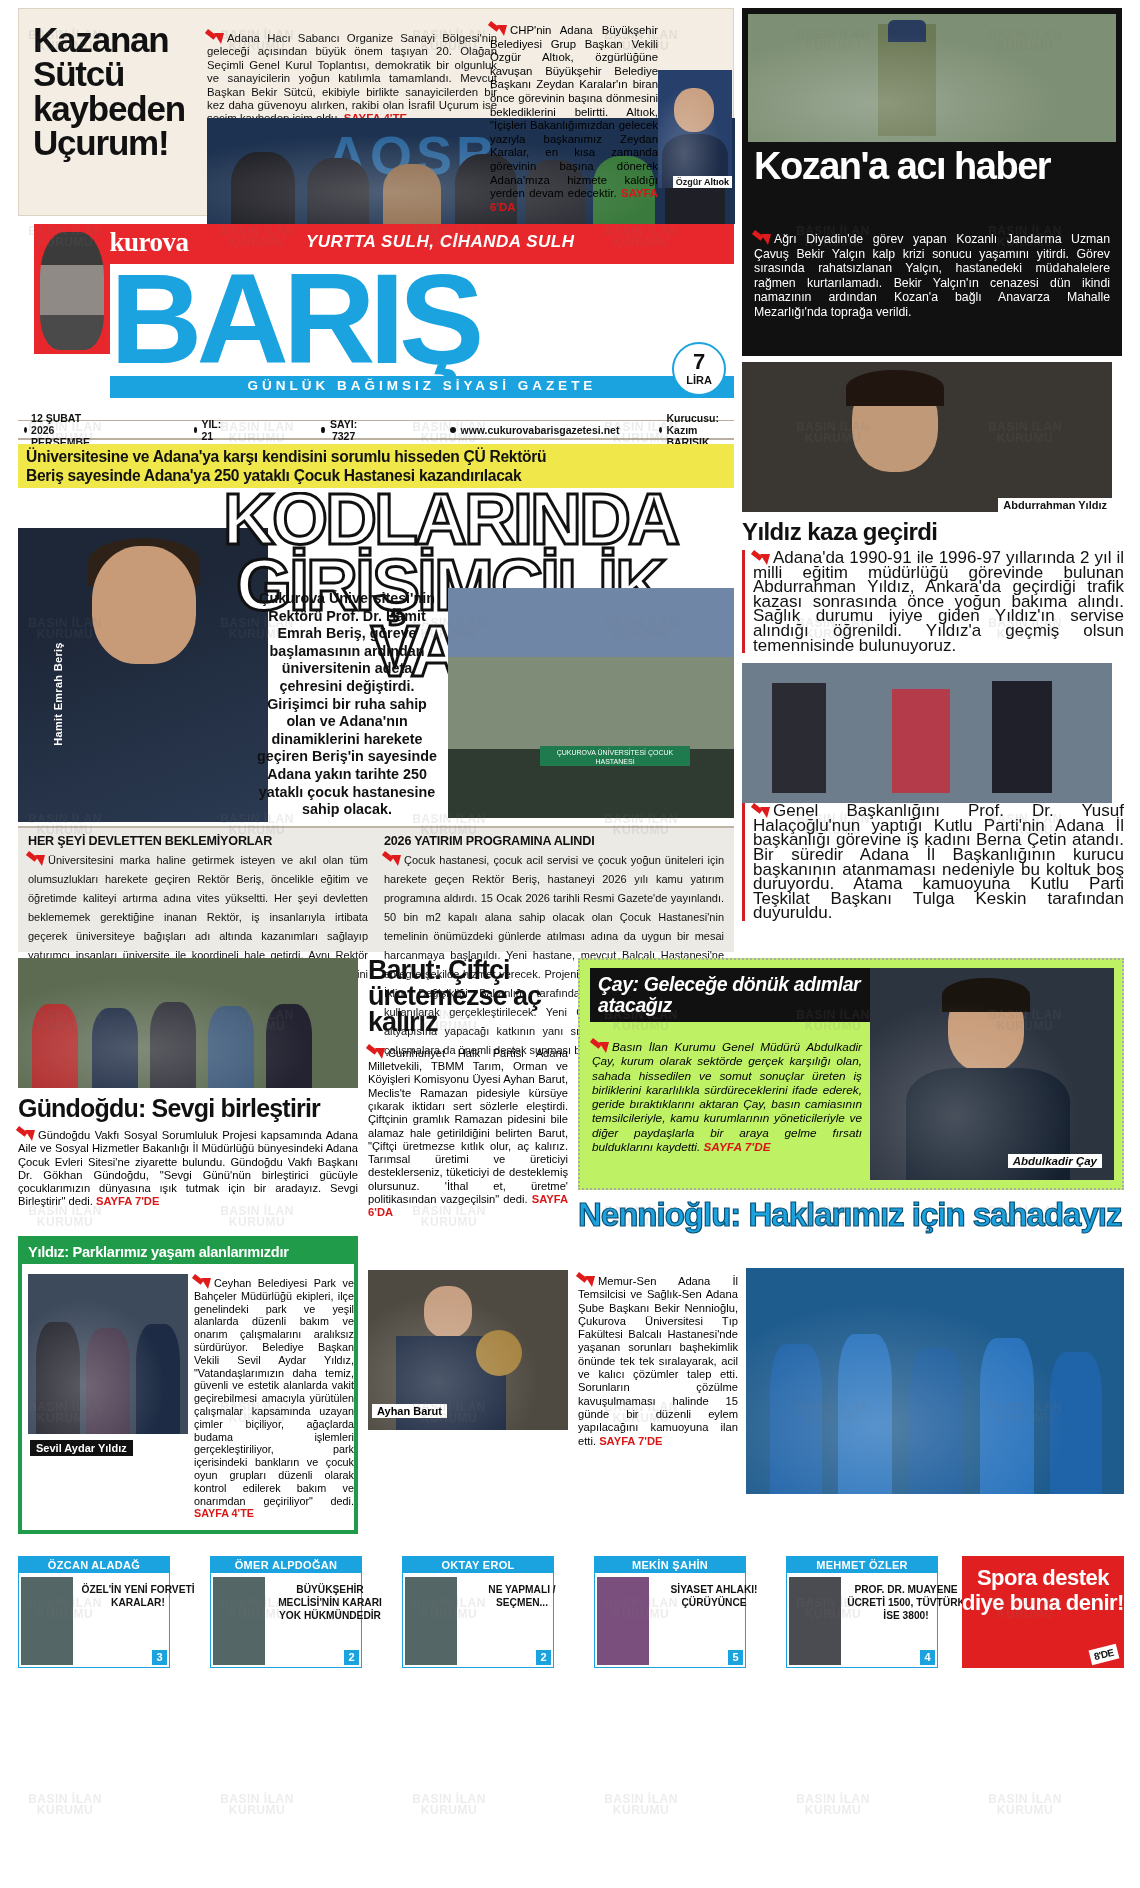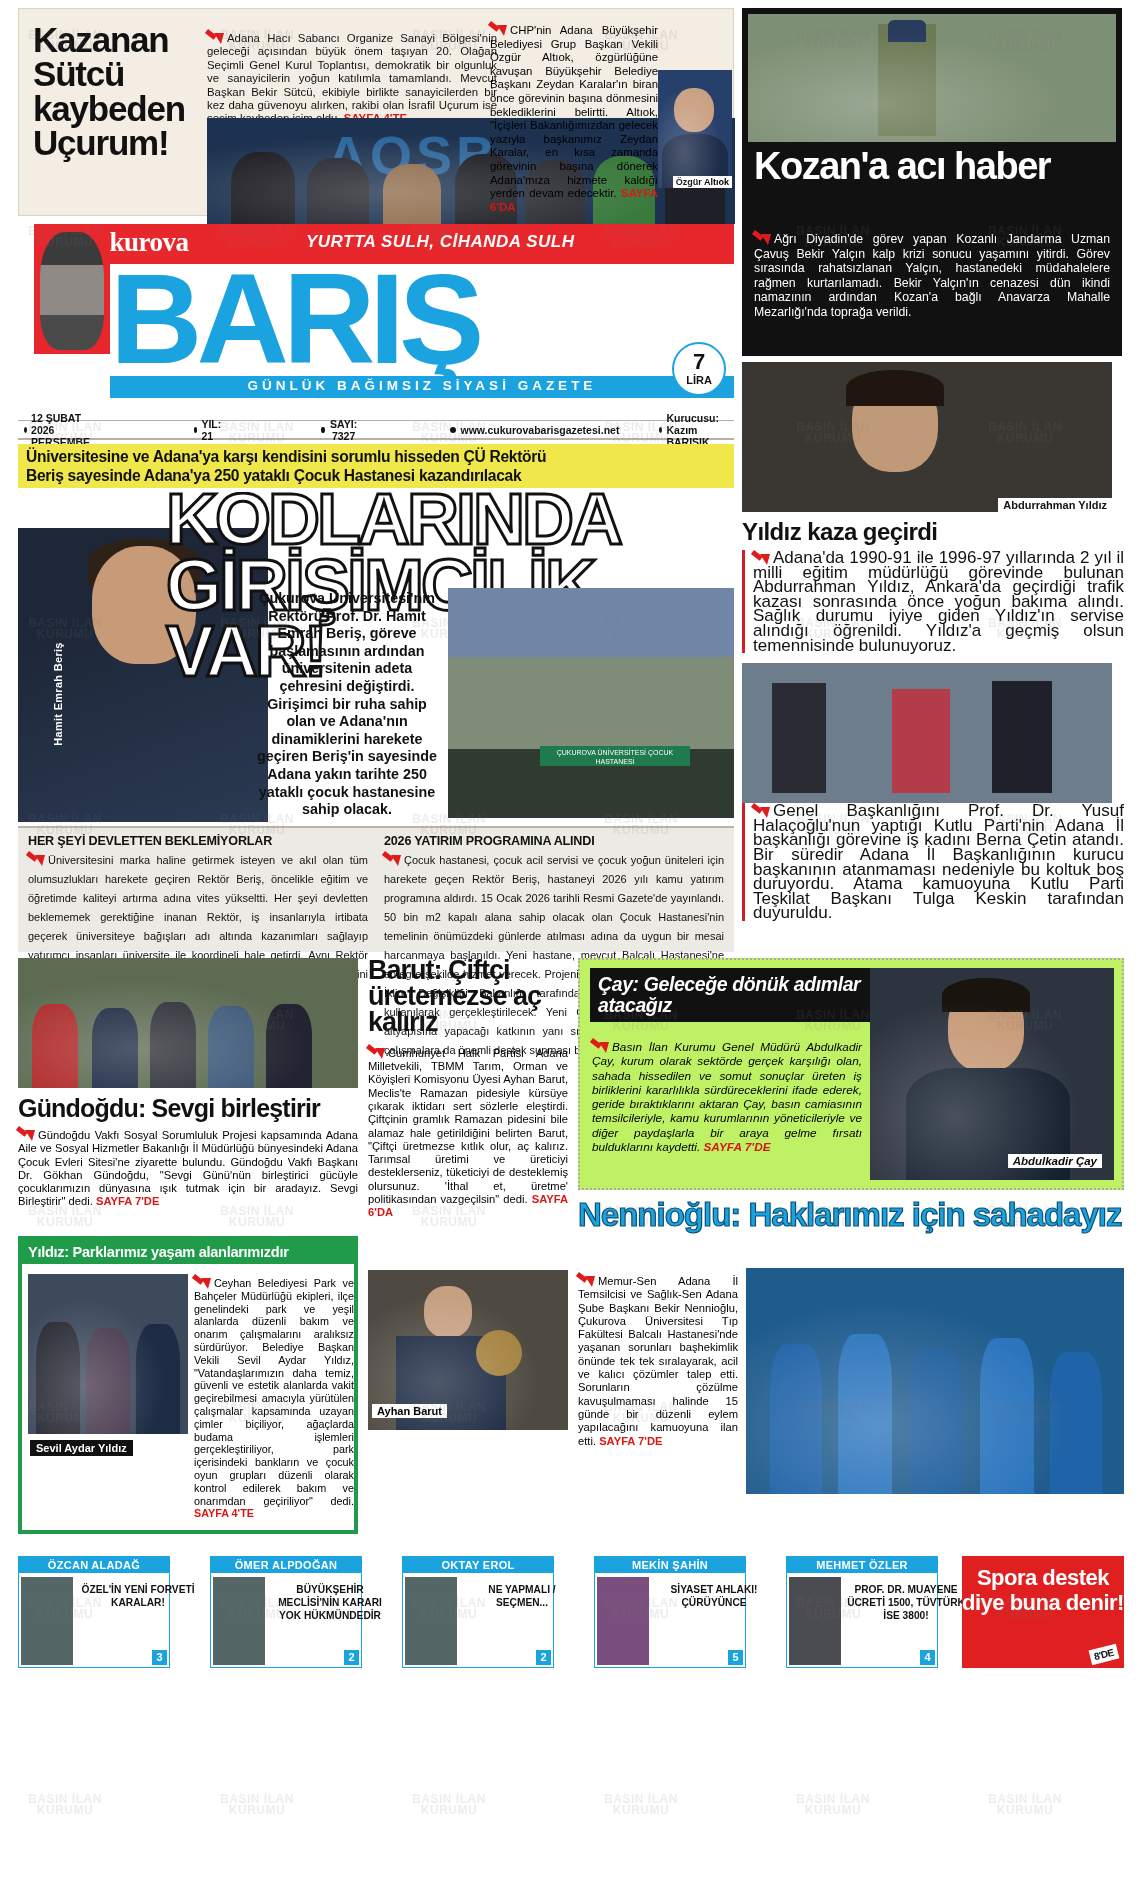--- a/index.html
+++ b/index.html
@@ -120,21 +120,21 @@
   .lead-person { position:absolute; left:0; top:36px; width:250px; height:294px;
      background:linear-gradient(160deg,#1d2738 30%, #2b3a52); }
   .lead-person .face { position:absolute; left:74px; top:18px; width:104px; height:118px;
      border-radius:46% 46% 42% 42%; background:#c89b78; }
   .lead-person .hair { position:absolute; left:70px; top:10px; width:112px; height:48px;
      border-radius:50% 50% 0 0; background:#2d2118;}
   .lead-credit { position:absolute; left:-40px; top:160px; transform:rotate(-90deg);
      color:#fff; font-size:11px; font-weight:bold; letter-spacing:.3px; width:160px; text-align:center;}
   .kod-title { position:absolute; left:148px; top:-6px; width:568px;
      font-size:72px; font-weight:bold; line-height:66px; letter-spacing:-3px;
-     color:#fff; -webkit-text-stroke:3px #111; text-align:left; }
+     color:#fff; -webkit-text-stroke:3px #111; text-align:center; }
   .kod-title span { display:block; }
   .lead-body { position:absolute; left:238px; top:98px; width:182px;
       font-size:14.3px; line-height:17.6px; font-weight:bold; text-align:center; color:#111;}
   .lead-photo { position:absolute; left:430px; top:96px; width:286px; height:230px;
       background:linear-gradient(180deg,#6f86a6 0 30%, #7f8c78 30% 70%, #2f3a31 70%); overflow:hidden;}
   .lp-sign { position:absolute; left:92px; bottom:52px; width:150px; height:20px; background:#1f7a4d;
       color:#fff; font-size:7px; text-align:center; line-height:9px; padding-top:2px;}
 
   
   .twocol { position:absolute; left:18px; top:826px; width:716px; height:126px;

